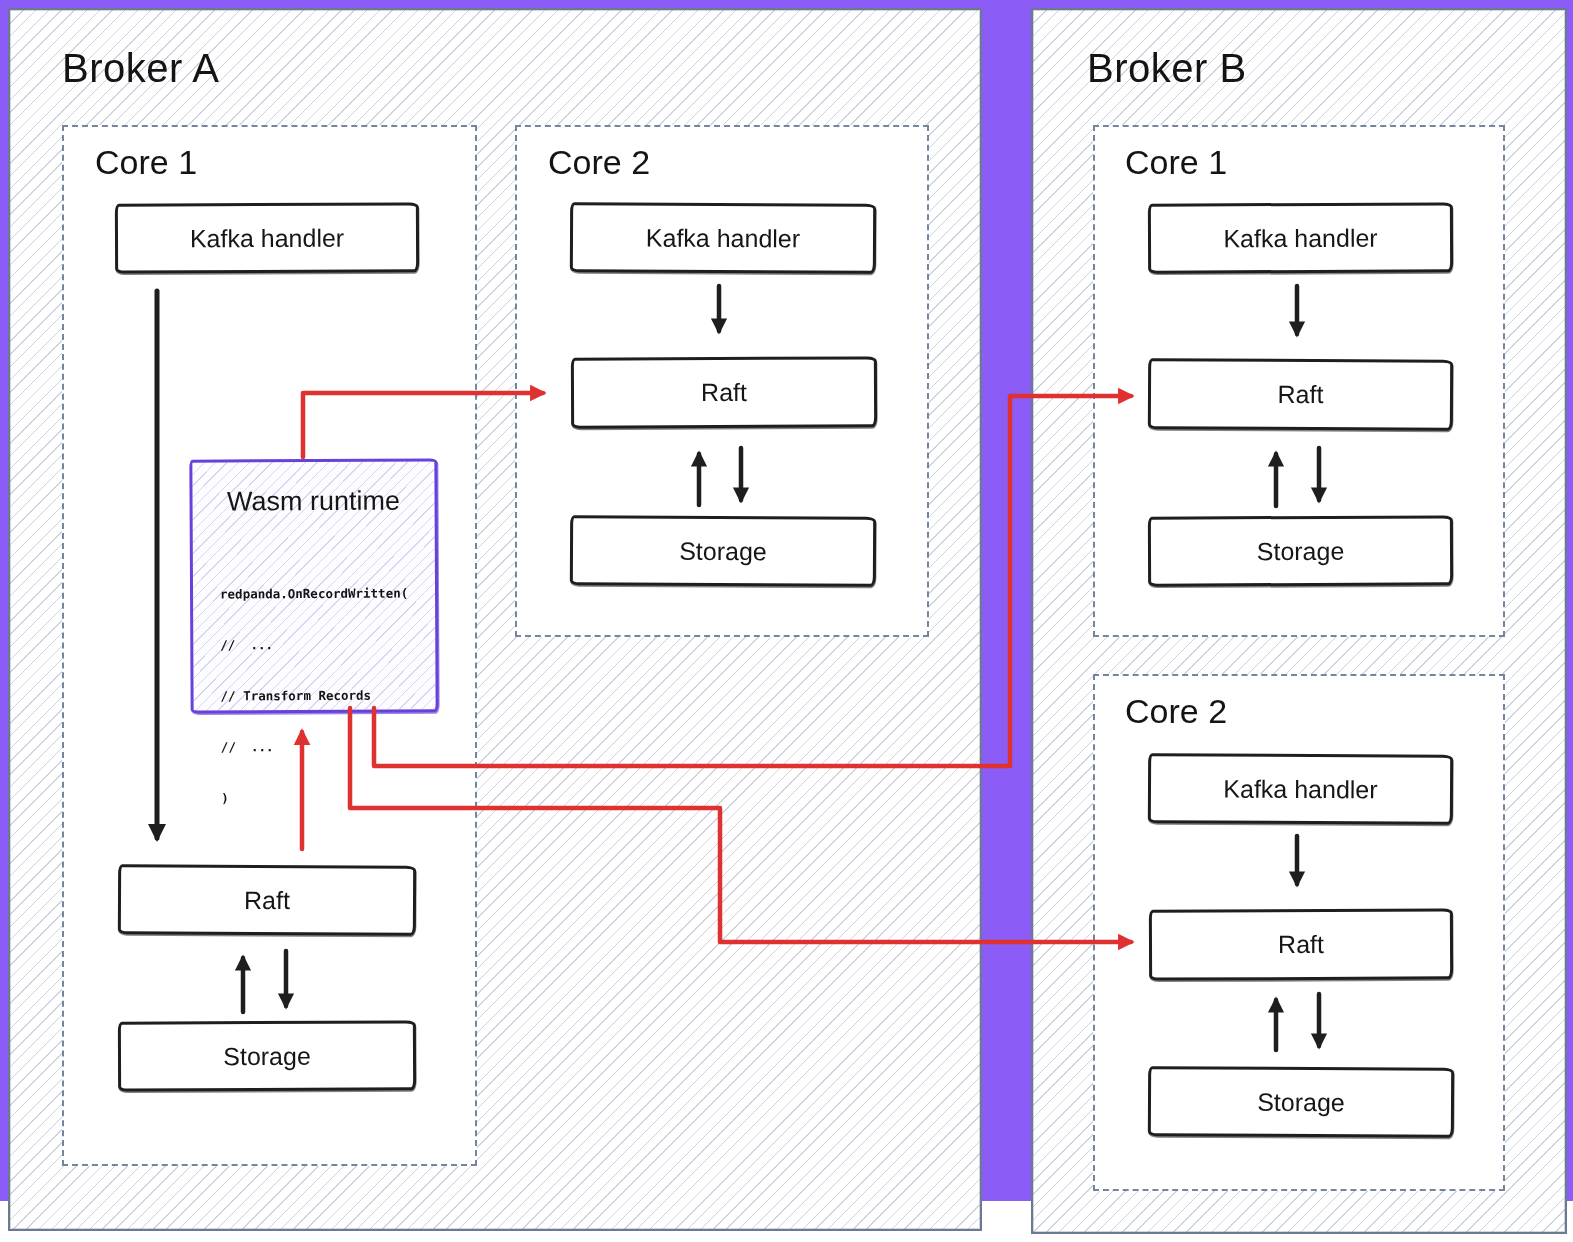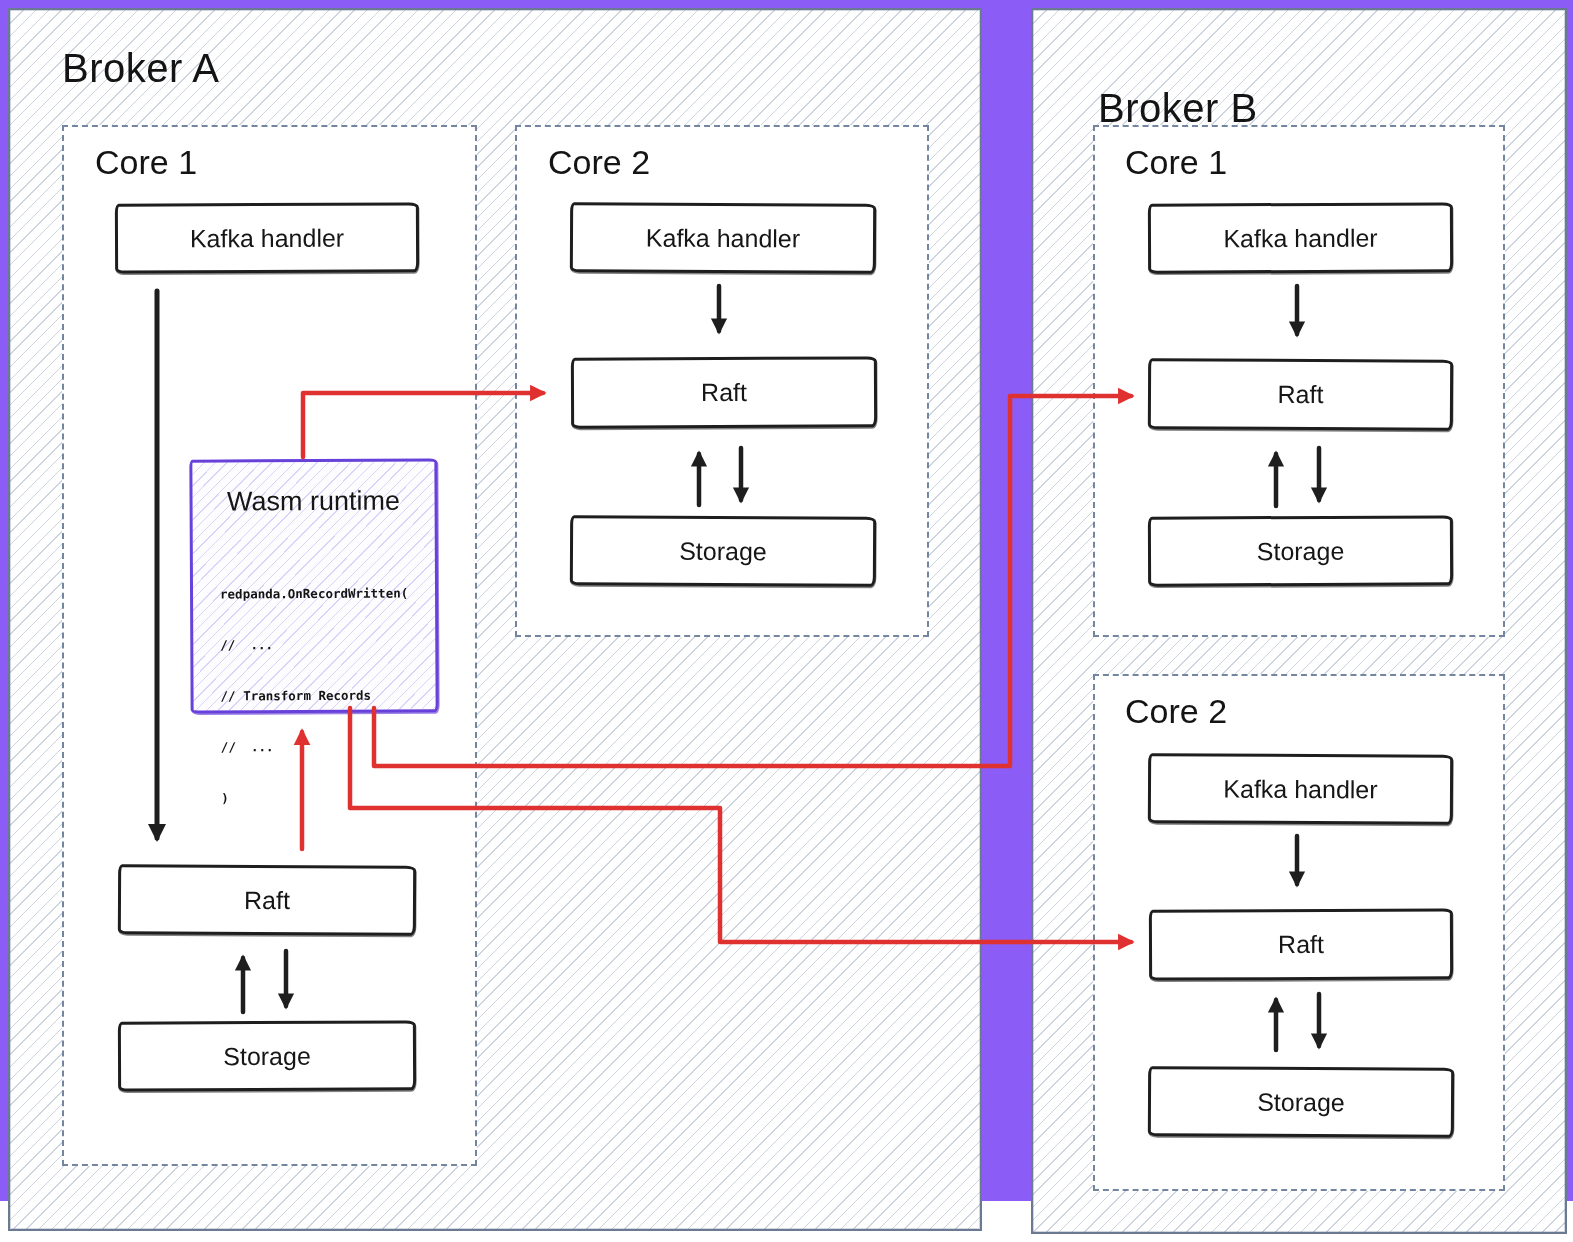--- a/index.html
+++ b/index.html
@@ -98,21 +98,21 @@
   <div class="node tilt-a" style="left:118px;top:1021px;width:292px;height:64px;">Storage</div>
 
   <div class="core" style="left:515px;top:125px;width:410px;height:508px;"></div>
   <div class="core-label" style="left:548px;top:143px;">Core 2</div>
 
   <div class="node tilt-b" style="left:570px;top:203px;width:300px;height:64px;">Kafka handler</div>
   <div class="node tilt-a" style="left:571px;top:357px;width:300px;height:65px;">Raft</div>
   <div class="node tilt-b" style="left:570px;top:516px;width:300px;height:64px;">Storage</div>
 
   <section class="broker broker-b">
-    <div class="broker-label" style="left:65px;top:36px;margin-top:40px;">Broker B</div>
+    <div class="broker-label" style="left:54px;top:36px;">Broker B</div>
   </section>
 
   <div class="core" style="left:1093px;top:125px;width:408px;height:508px;"></div>
   <div class="core-label" style="left:1125px;top:143px;">Core 1</div>
 
   <div class="node tilt-a" style="left:1148px;top:203px;width:299px;height:64px;">Kafka handler</div>
   <div class="node tilt-b" style="left:1148px;top:359px;width:299px;height:65px;">Raft</div>
   <div class="node tilt-a" style="left:1148px;top:516px;width:299px;height:64px;">Storage</div>
 
   <div class="core" style="left:1093px;top:674px;width:408px;height:513px;"></div>

